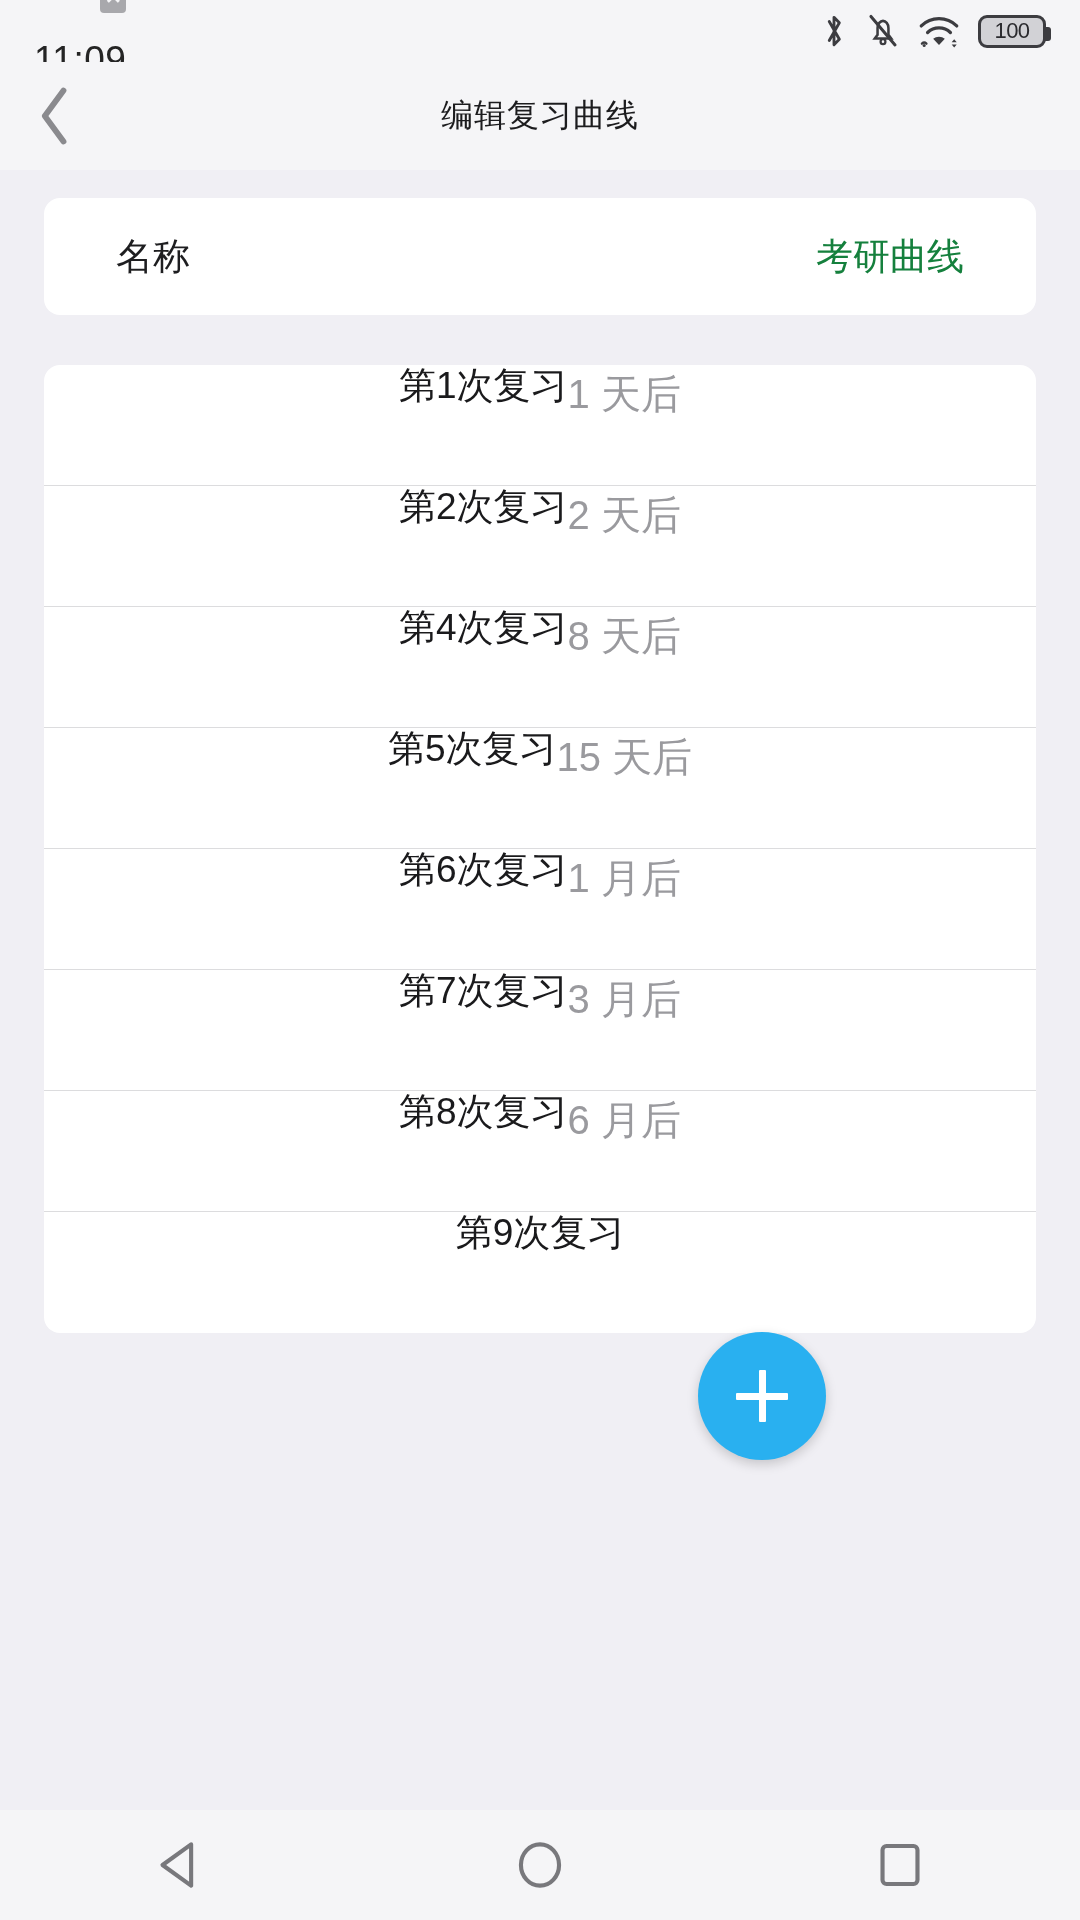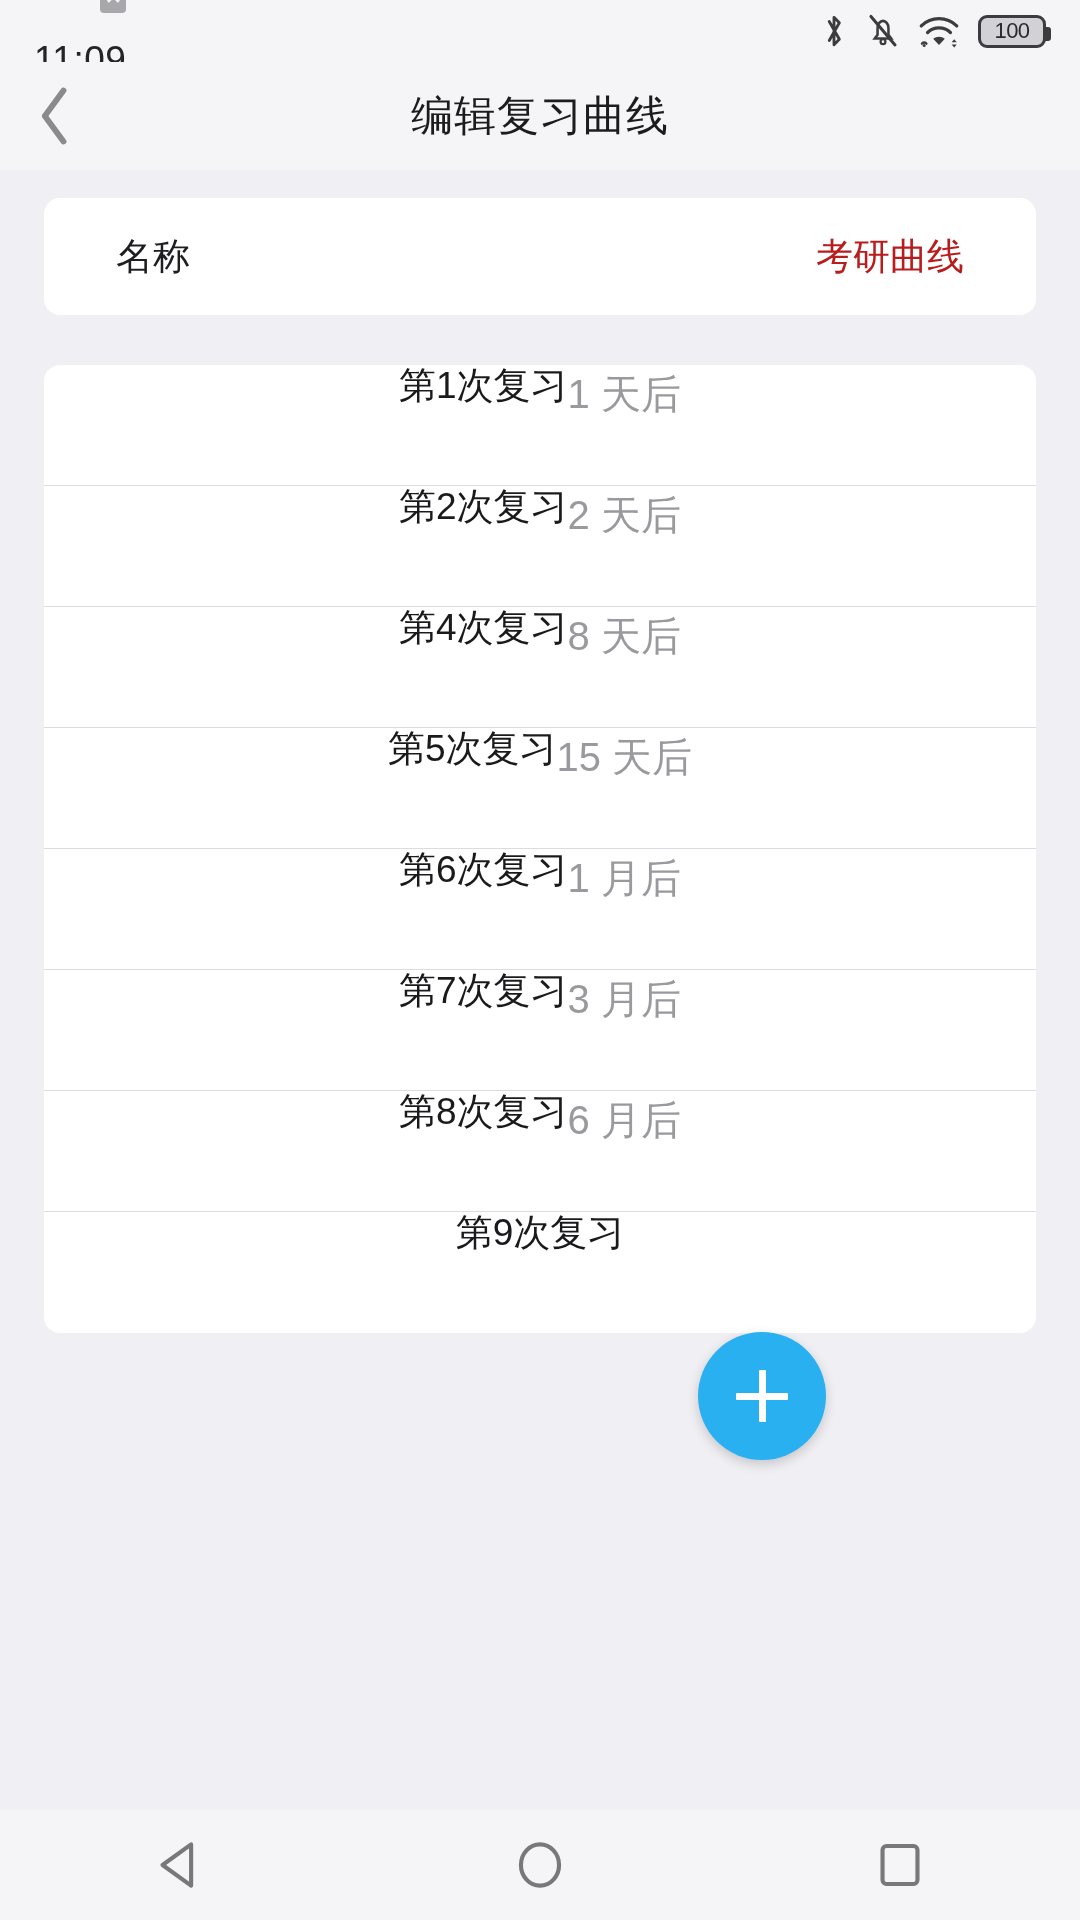--- a/index.html
+++ b/index.html
@@ -46,34 +46,34 @@
   .header {
     position:absolute; top:62px; left:0; width:1080px; height:108px;
     background:#f5f5f7;
     display:flex; align-items:center;
   }
   .back-btn {
     width:110px; height:108px; display:flex; align-items:center; justify-content:center;
   }
   .header-title {
     position:absolute; left:0; width:1080px; text-align:center;
-    font-size:42px; color:#1c1c1e; font-weight:400; letter-spacing:1px;
+    font-size:32px; color:#1c1c1e; font-weight:400; letter-spacing:1px;
   }
 
   
   .content { position:absolute; top:170px; left:0; width:1080px; bottom:110px; background:#f0eff4; }
 
   .card {
     background:#ffffff; border-radius:16px;
     margin:0 44px;
   }
   .name-card { margin-top:28px; height:117px; display:flex; align-items:center;
                padding:0 72px; justify-content:space-between; }
   .name-label { font-size:37px; color:#1e1e20; }
-  .name-value { font-size:37px; color:#b91c1c; }
+  .name-value { font-size:37px; color:#15803d; }
 
   .list-card { margin-top:50px; overflow:hidden; }
   .list-row {
     height:121px; padding:0 48px;
     display:flex; justify-content:center;
     border-bottom:1px solid #dcdcde;
   }
   .list-row:last-child { border-bottom:none; }
   .row-title { font-size:37px; color:#1a1a1c; line-height:1.12; }
   .row-sub { font-size:40px; color:#9a9a9e; line-height:1.28; margin-top:4px; }

